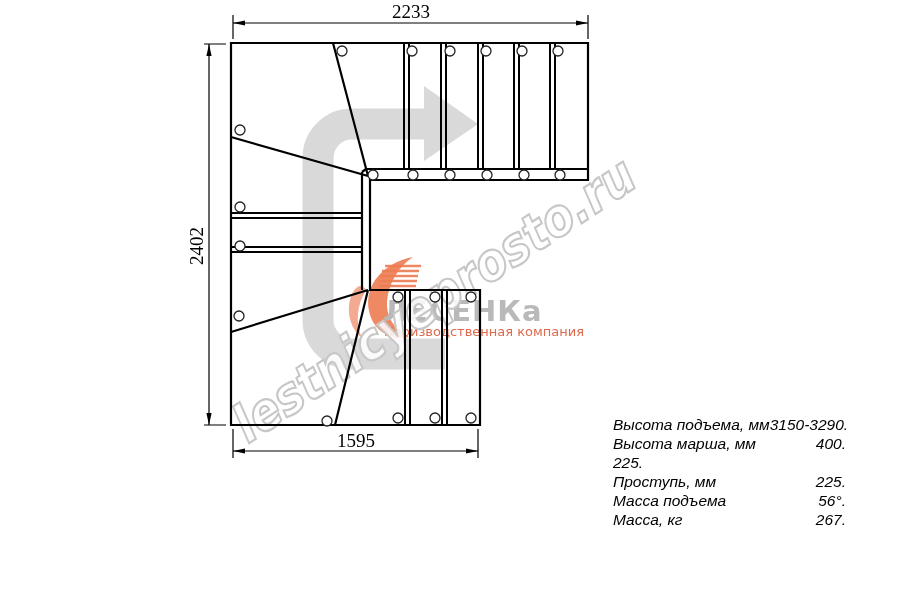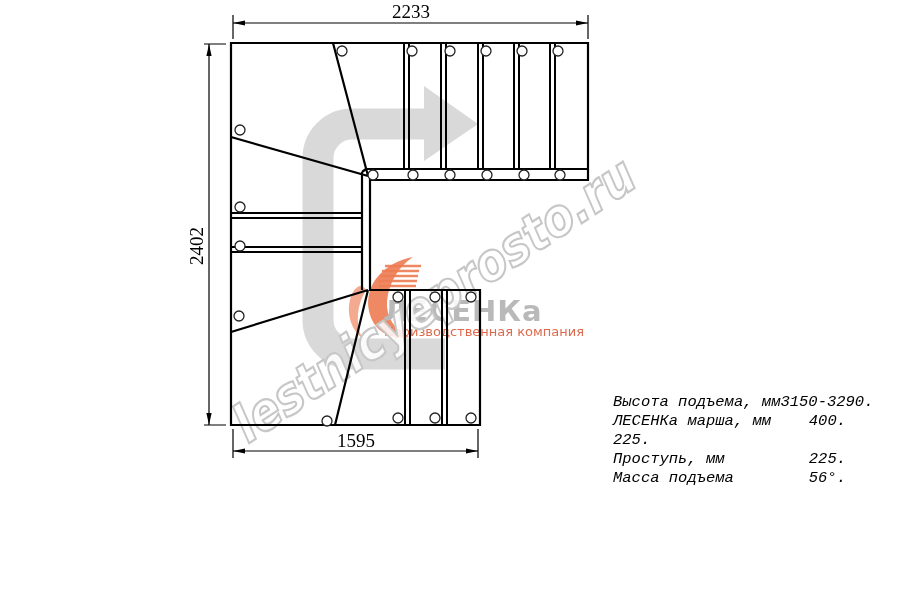--- a/index.html
+++ b/index.html
@@ -5,21 +5,21 @@
   html,body{margin:0;padding:0;background:#fff;}
   #stage{position:relative;width:900px;height:600px;background:#ffffff;overflow:hidden;
          font-family:"Liberation Sans",sans-serif;}
   #plan-svg{position:absolute;left:0;top:0;}
   .dim-text{font-family:"Liberation Serif",serif;font-size:19px;fill:#000;}
   .wm-text{font-family:"DejaVu Sans",sans-serif;font-style:italic;font-weight:bold;
            font-size:52px;}
   .logo-name{font-family:"DejaVu Sans",sans-serif;font-size:29px;font-weight:bold;
              letter-spacing:1px;fill:#b9b9b9;}
   .logo-sub{font-family:"DejaVu Sans",sans-serif;font-size:13px;fill:#dd6a4d;}
-  #specs{position:absolute;left:613px;top:393px;width:233px;font-family:Liberation Mono, monospace;}
+  #specs{position:absolute;left:613px;top:416px;width:233px;}
   .spec-row{display:flex;justify-content:space-between;align-items:baseline;
             font-style:italic;font-size:15.5px;line-height:18.9px;color:#000;white-space:nowrap;}
   .spec-label{text-align:left;}
   .spec-value{text-align:center;}
 </style>
 </head>
 <body>
 
 <div id="stage">
 
@@ -118,29 +118,33 @@
   <text transform="translate(203,246) rotate(-90)" text-anchor="middle" class="dim-text">2402</text>
   <text x="356" y="447" text-anchor="middle" class="dim-text">1595</text>
 </svg>
 
   <div id="specs">
     <div class="spec-row">
       <span class="spec-label">Высота подъема, мм</span>
       <span class="spec-value">3150-3290.</span>
     </div>
     <div class="spec-row">
-      <span class="spec-label">ЛЕСЕНКа марша, мм</span>
+      <span class="spec-label">Высота марша, мм</span>
       <span class="spec-value">400.</span>
     </div>
     <div class="spec-row">
       <span class="spec-value">225.</span>
     </div>
     <div class="spec-row">
       <span class="spec-label">Проступь, мм</span>
       <span class="spec-value">225.</span>
     </div>
     <div class="spec-row">
       <span class="spec-label">Масса подъема</span>
       <span class="spec-value">56°.</span>
     </div>
+    <div class="spec-row">
+      <span class="spec-label">Масса, кг</span>
+      <span class="spec-value">267.</span>
+    </div>
   </div>
 
 </div>
 
 </body></html>

